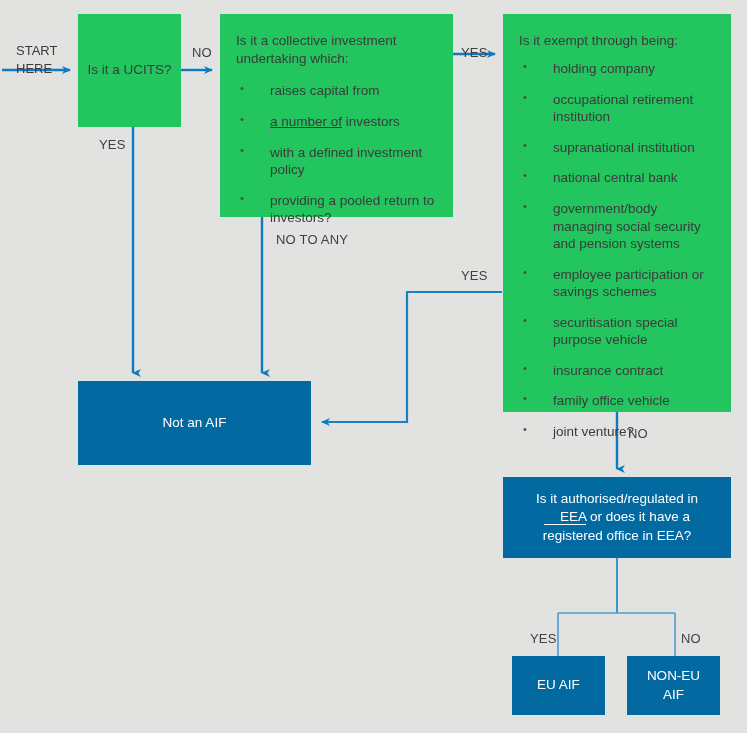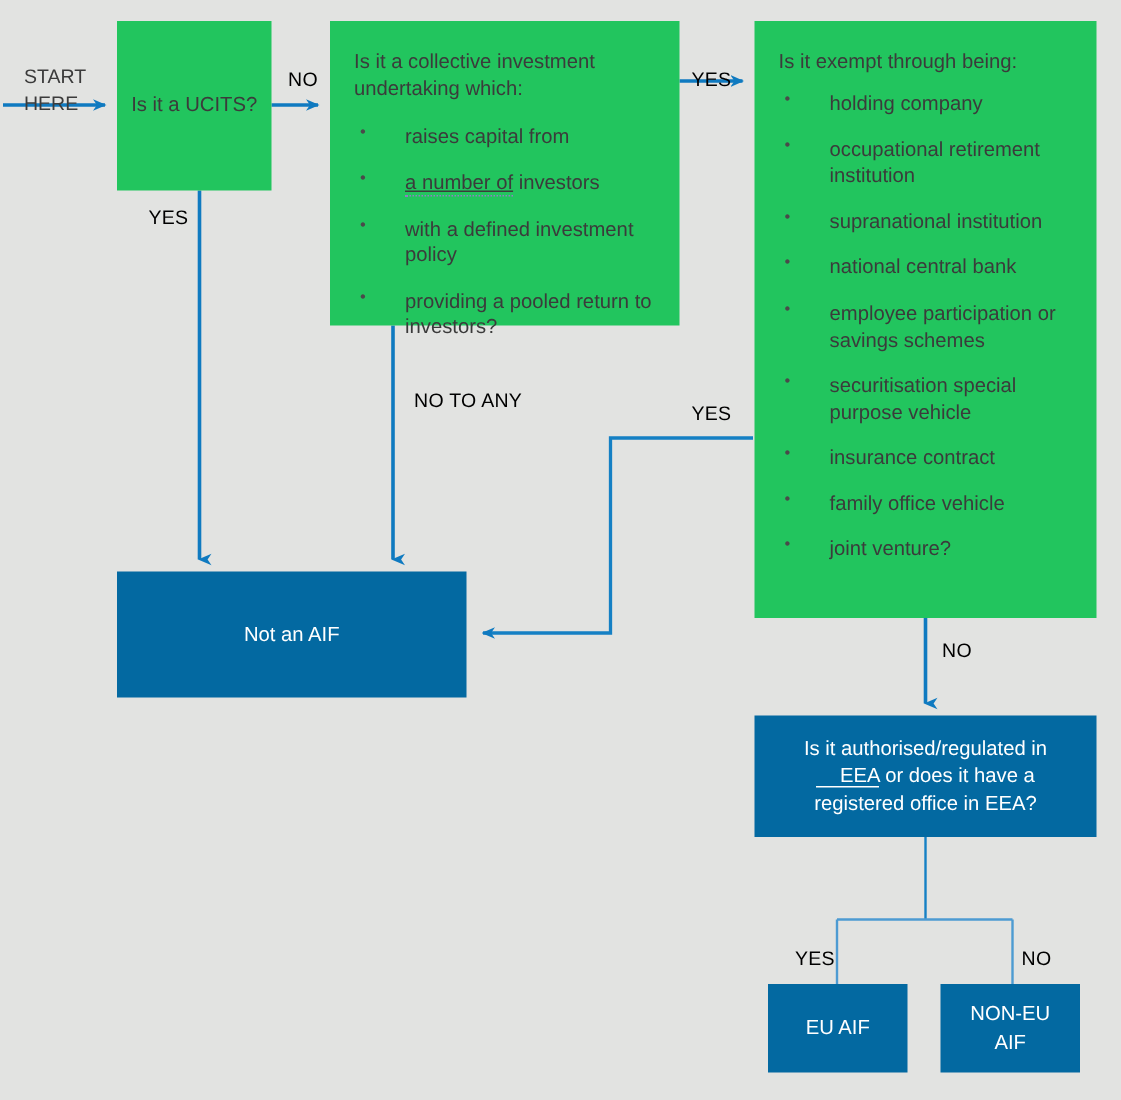--- a/index.html
+++ b/index.html
@@ -80,21 +80,21 @@
     padding-bottom: 1px;
     text-decoration: underline;
   }
   .solid-link {
     border-bottom: 1.4px solid #ffffff;
     padding-left: 16px;
   }
   .edge-label {
     position: absolute;
     font-size: 13px;
-    color: #000000;
+    color: #404040;
     white-space: pre;
     letter-spacing: 0.2px;
   }
   .start-label {
     position: absolute;
     font-size: 13px;
     color: #3b3b3b;
     line-height: 1.35;
     white-space: pre-line;
   }
@@ -154,20 +154,21 @@
     </ul>
   </div>
 
   <div class="node white padded" style="left:503px; top:14px; width:228px; height:398px;">
     <div class="node-title">Is it exempt through being:</div>
     <ul class="bullets" style="margin-top:10px;">
       <li><span>holding company</span></li>
       <li><span>occupational retirement institution</span></li>
       <li><span>supranational institution</span></li>
       <li><span>national central bank</span></li>
+      <li><span>government/body managing social security and pension systems</span></li>
       <li><span>employee participation or savings schemes</span></li>
       <li><span>securitisation special purpose vehicle</span></li>
       <li><span>insurance contract</span></li>
       <li><span>family office vehicle</span></li>
       <li><span>joint venture?</span></li>
     </ul>
   </div>
 
   <div class="node blue centered" style="left:78px; top:381px; width:233px; height:84px;">
     <span class="node-title">Not an AIF</span>
@@ -181,19 +182,19 @@
     <span class="node-title">EU AIF</span>
   </div>
 
   <div class="node blue centered" style="left:627px; top:656px; width:93px; height:59px; padding:0 10px;">
     <span class="node-title">NON-EU AIF</span>
   </div>
 
   <div class="edge-label" style="left:192px; top:45px;">NO</div>
   <div class="edge-label" style="left:99px; top:137px;">YES</div>
   <div class="edge-label" style="left:461px; top:45px;">YES</div>
-  <div class="edge-label" style="left:276px; top:232px;margin-top:27px;">NO TO ANY</div>
+  <div class="edge-label" style="left:276px; top:232px;">NO TO ANY</div>
   <div class="edge-label" style="left:461px; top:268px;">YES</div>
   <div class="edge-label" style="left:628px; top:426px;">NO</div>
   <div class="edge-label" style="left:530px; top:631px;">YES</div>
   <div class="edge-label" style="left:681px; top:631px;">NO</div>
 
 </div>
 
 </body></html>

